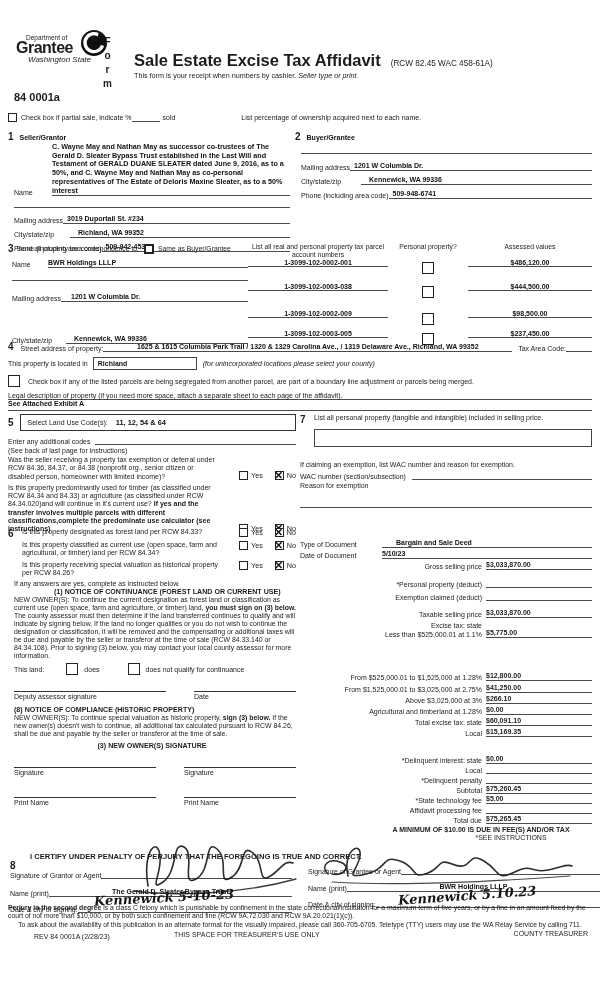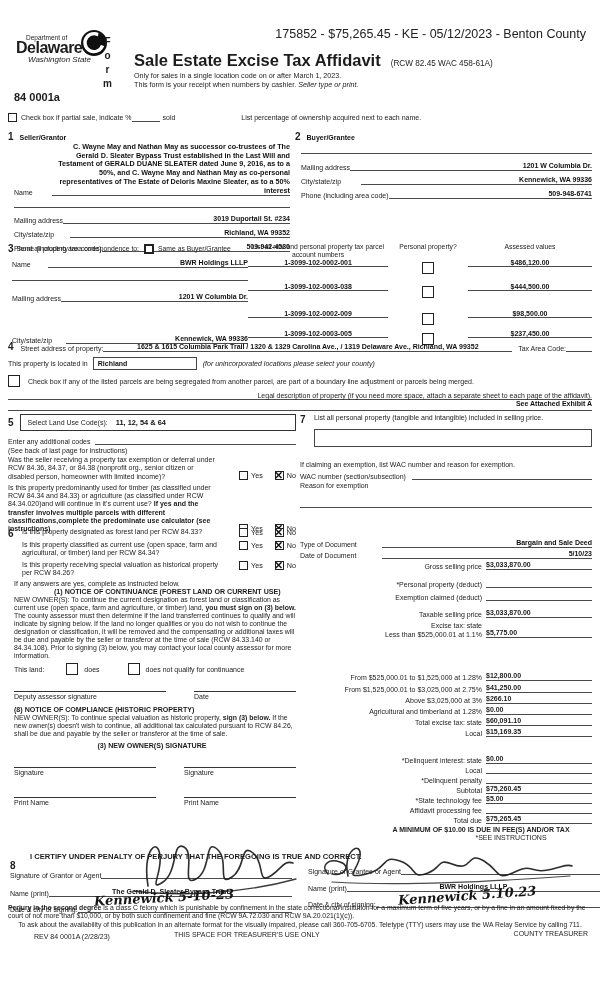--- a/index.html
+++ b/index.html
@@ -2,21 +2,21 @@
 <html><head>
 <meta charset="utf-8">
 <style>
   html,body{margin:0;padding:0;background:#fff;}
   .page{position:relative;width:600px;height:988px;background:#fff;overflow:hidden;
         font-family:"Liberation Sans",sans-serif;color:#1c1c1c;}
   .abs{position:absolute;}
   .r{display:flex;align-items:flex-end;}
   .lbl{font-size:7px;flex-shrink:0;color:#222;}
   .sm{font-size:6.8px;}
-  .u{border-bottom:1px solid #4a4a4a;text-align:right;}
+  .u{border-bottom:1px solid #4a4a4a;}
   .val{font-weight:bold;font-size:7px;color:#111;}
   .fill{flex:1;min-height:8px;}
   .num{font-weight:bold;font-size:10px;flex-shrink:0;}
   .cb{display:inline-block;width:9px;height:9px;border:1.3px solid #222;position:relative;
       background:#fff;flex-shrink:0;box-sizing:border-box;}
   .cb.big{width:12px;height:12px;}
   .cb.checked::after{content:"\2715";position:absolute;left:-1.5px;top:-3px;font-size:10.5px;font-weight:bold;color:#111;}
   .yn{display:flex;align-items:center;gap:3px;font-size:7.2px;flex-shrink:0;}
   .yn .gap{width:6px;}
   .qtext{font-size:7px;line-height:8.3px;width:213px;}
@@ -29,44 +29,42 @@
   .sigline{border-top:1px solid #333;padding-top:1px;font-size:7px;}
   .hand{font-family:"DejaVu Serif",serif;font-style:italic;font-weight:bold;color:#151515;white-space:nowrap;}
   .vertform{writing-mode:vertical-lr;text-orientation:upright;font-weight:bold;font-size:10px;letter-spacing:3px;}
   svg{display:block;}
 </style>
 </head>
 <body>
 
 <div class="page">
 
-  <div class="abs" style="top:27px;right:14px;font-size:12.5px;color:#222;">175852 - $75,265.45 - KE - 05/12/2023 - Benton County</div>
 
   <div class="abs" style="top:34px;left:16px;width:100px;">
     <div style="font-size:6.5px;margin-left:10px;">Department of</div>
-    <div style="font-size:16px;font-weight:bold;letter-spacing:-0.5px;line-height:14px;">Delaware</div>
+    <div style="font-size:16px;font-weight:bold;letter-spacing:-0.5px;line-height:14px;">Grantee</div>
     <div style="font-size:8px;font-style:italic;margin-left:12px;">Washington State</div>
   </div>
   <div class="abs" style="top:29px;left:80px;">
     <svg width="28" height="28" viewBox="0 0 28 28">
       <circle cx="14" cy="14" r="13" fill="#101010"></circle>
       <path d="M21 8 A 9 9 0 1 0 22.5 16.5" fill="none" stroke="#ffffff" stroke-width="3.4"></path>
       <path d="M18.5 3.5 L26 9 L17.5 10.5 Z" fill="#101010"></path>
     </svg>
   </div>
   <div class="abs vertform" style="top:36px;left:102px;height:62px;">Form</div>
   <div class="abs" style="top:91px;left:14px;font-size:11px;font-weight:bold;">84 0001a</div>
 
   <div class="abs" style="top:51px;left:134px;width:458px;">
     <div class="r" style="align-items:baseline;">
       <span style="font-size:16.5px;font-weight:bold;">Sale Estate Excise Tax Affidavit</span>
       <span style="font-size:8.2px;margin-left:10px;">(RCW 82.45 WAC 458-61A)</span>
     </div>
     <div style="font-size:7.2px;line-height:8.6px;margin-top:2px;">
-      <div>Only for sales in a single location code on or after March 1, 2023.</div>
       <div><span>This form is your receipt when numbers by cashier. </span><span style="font-style:italic;">Seller type or print.</span></div>
     </div>
   </div>
 
   <div class="abs r" style="top:113px;left:8px;width:584px;align-items:center;">
     <span class="cb"></span>
     <span class="lbl" style="margin-left:4px;">Check box if partial sale, indicate %</span>
     <span class="u" style="width:28px;height:8px;"></span>
     <span class="lbl" style="margin-left:3px;">sold</span>
     <span class="lbl" style="margin-left:66px;">List percentage of ownership acquired next to each name.</span>

